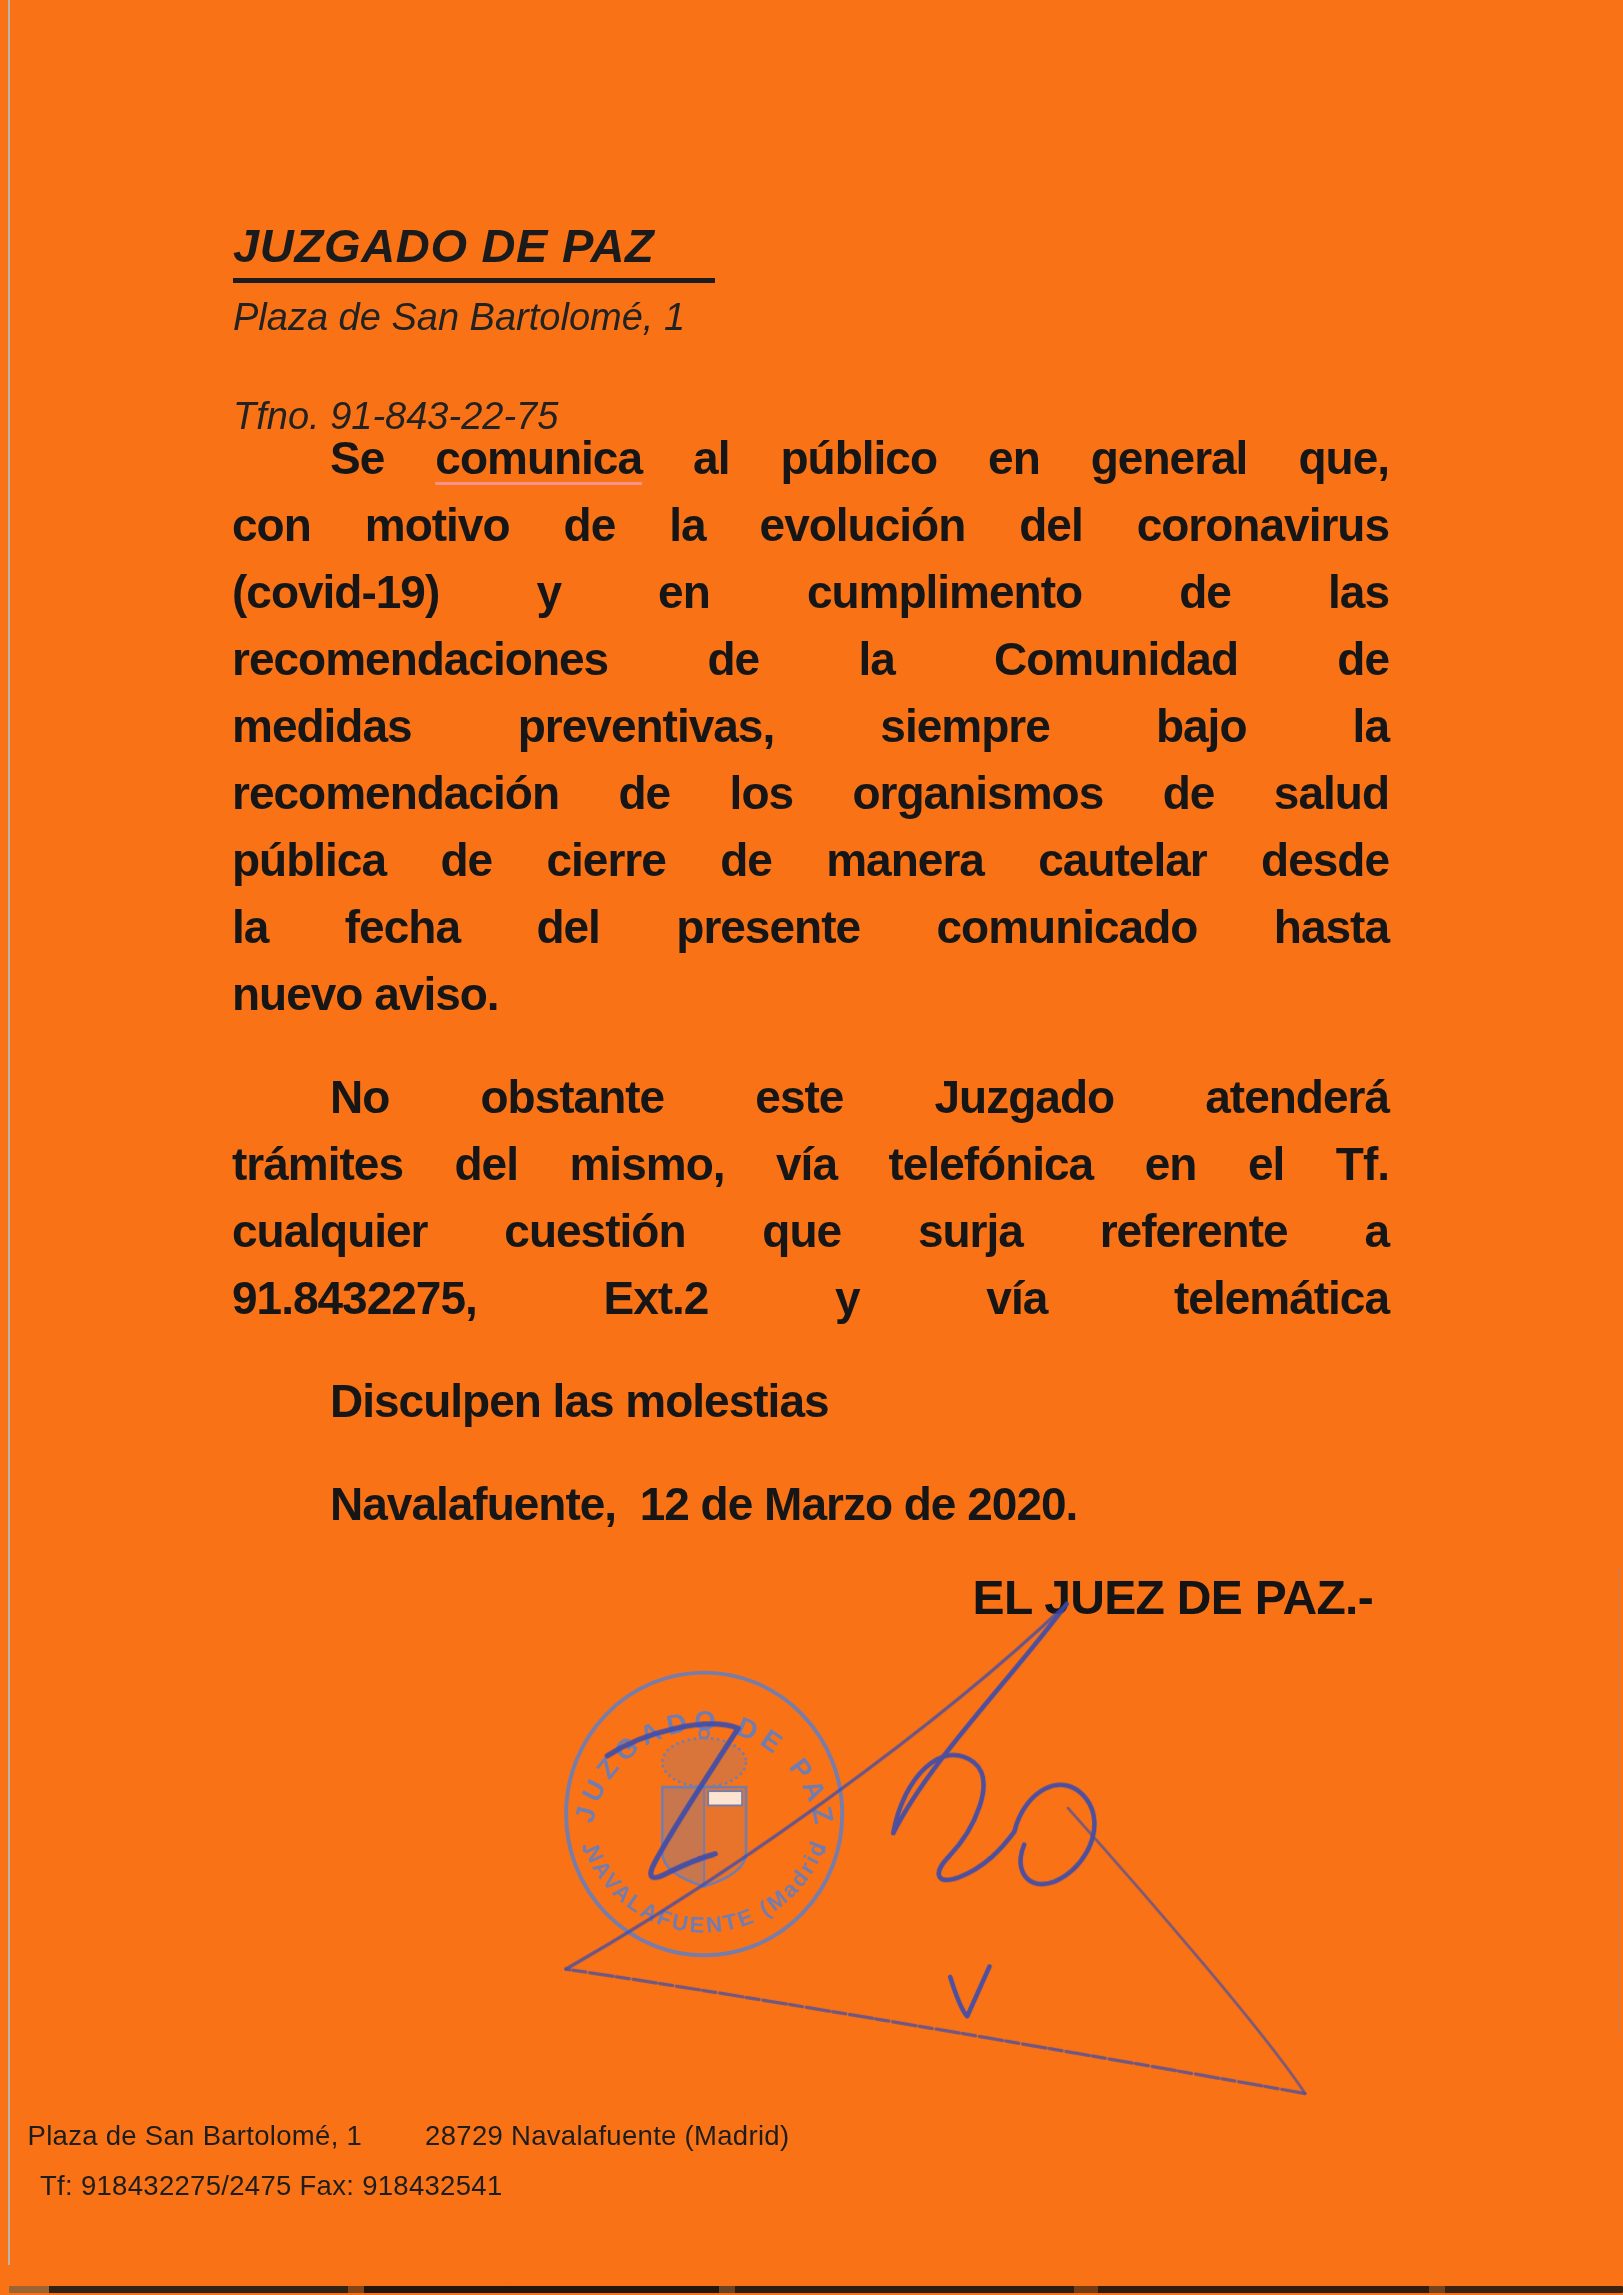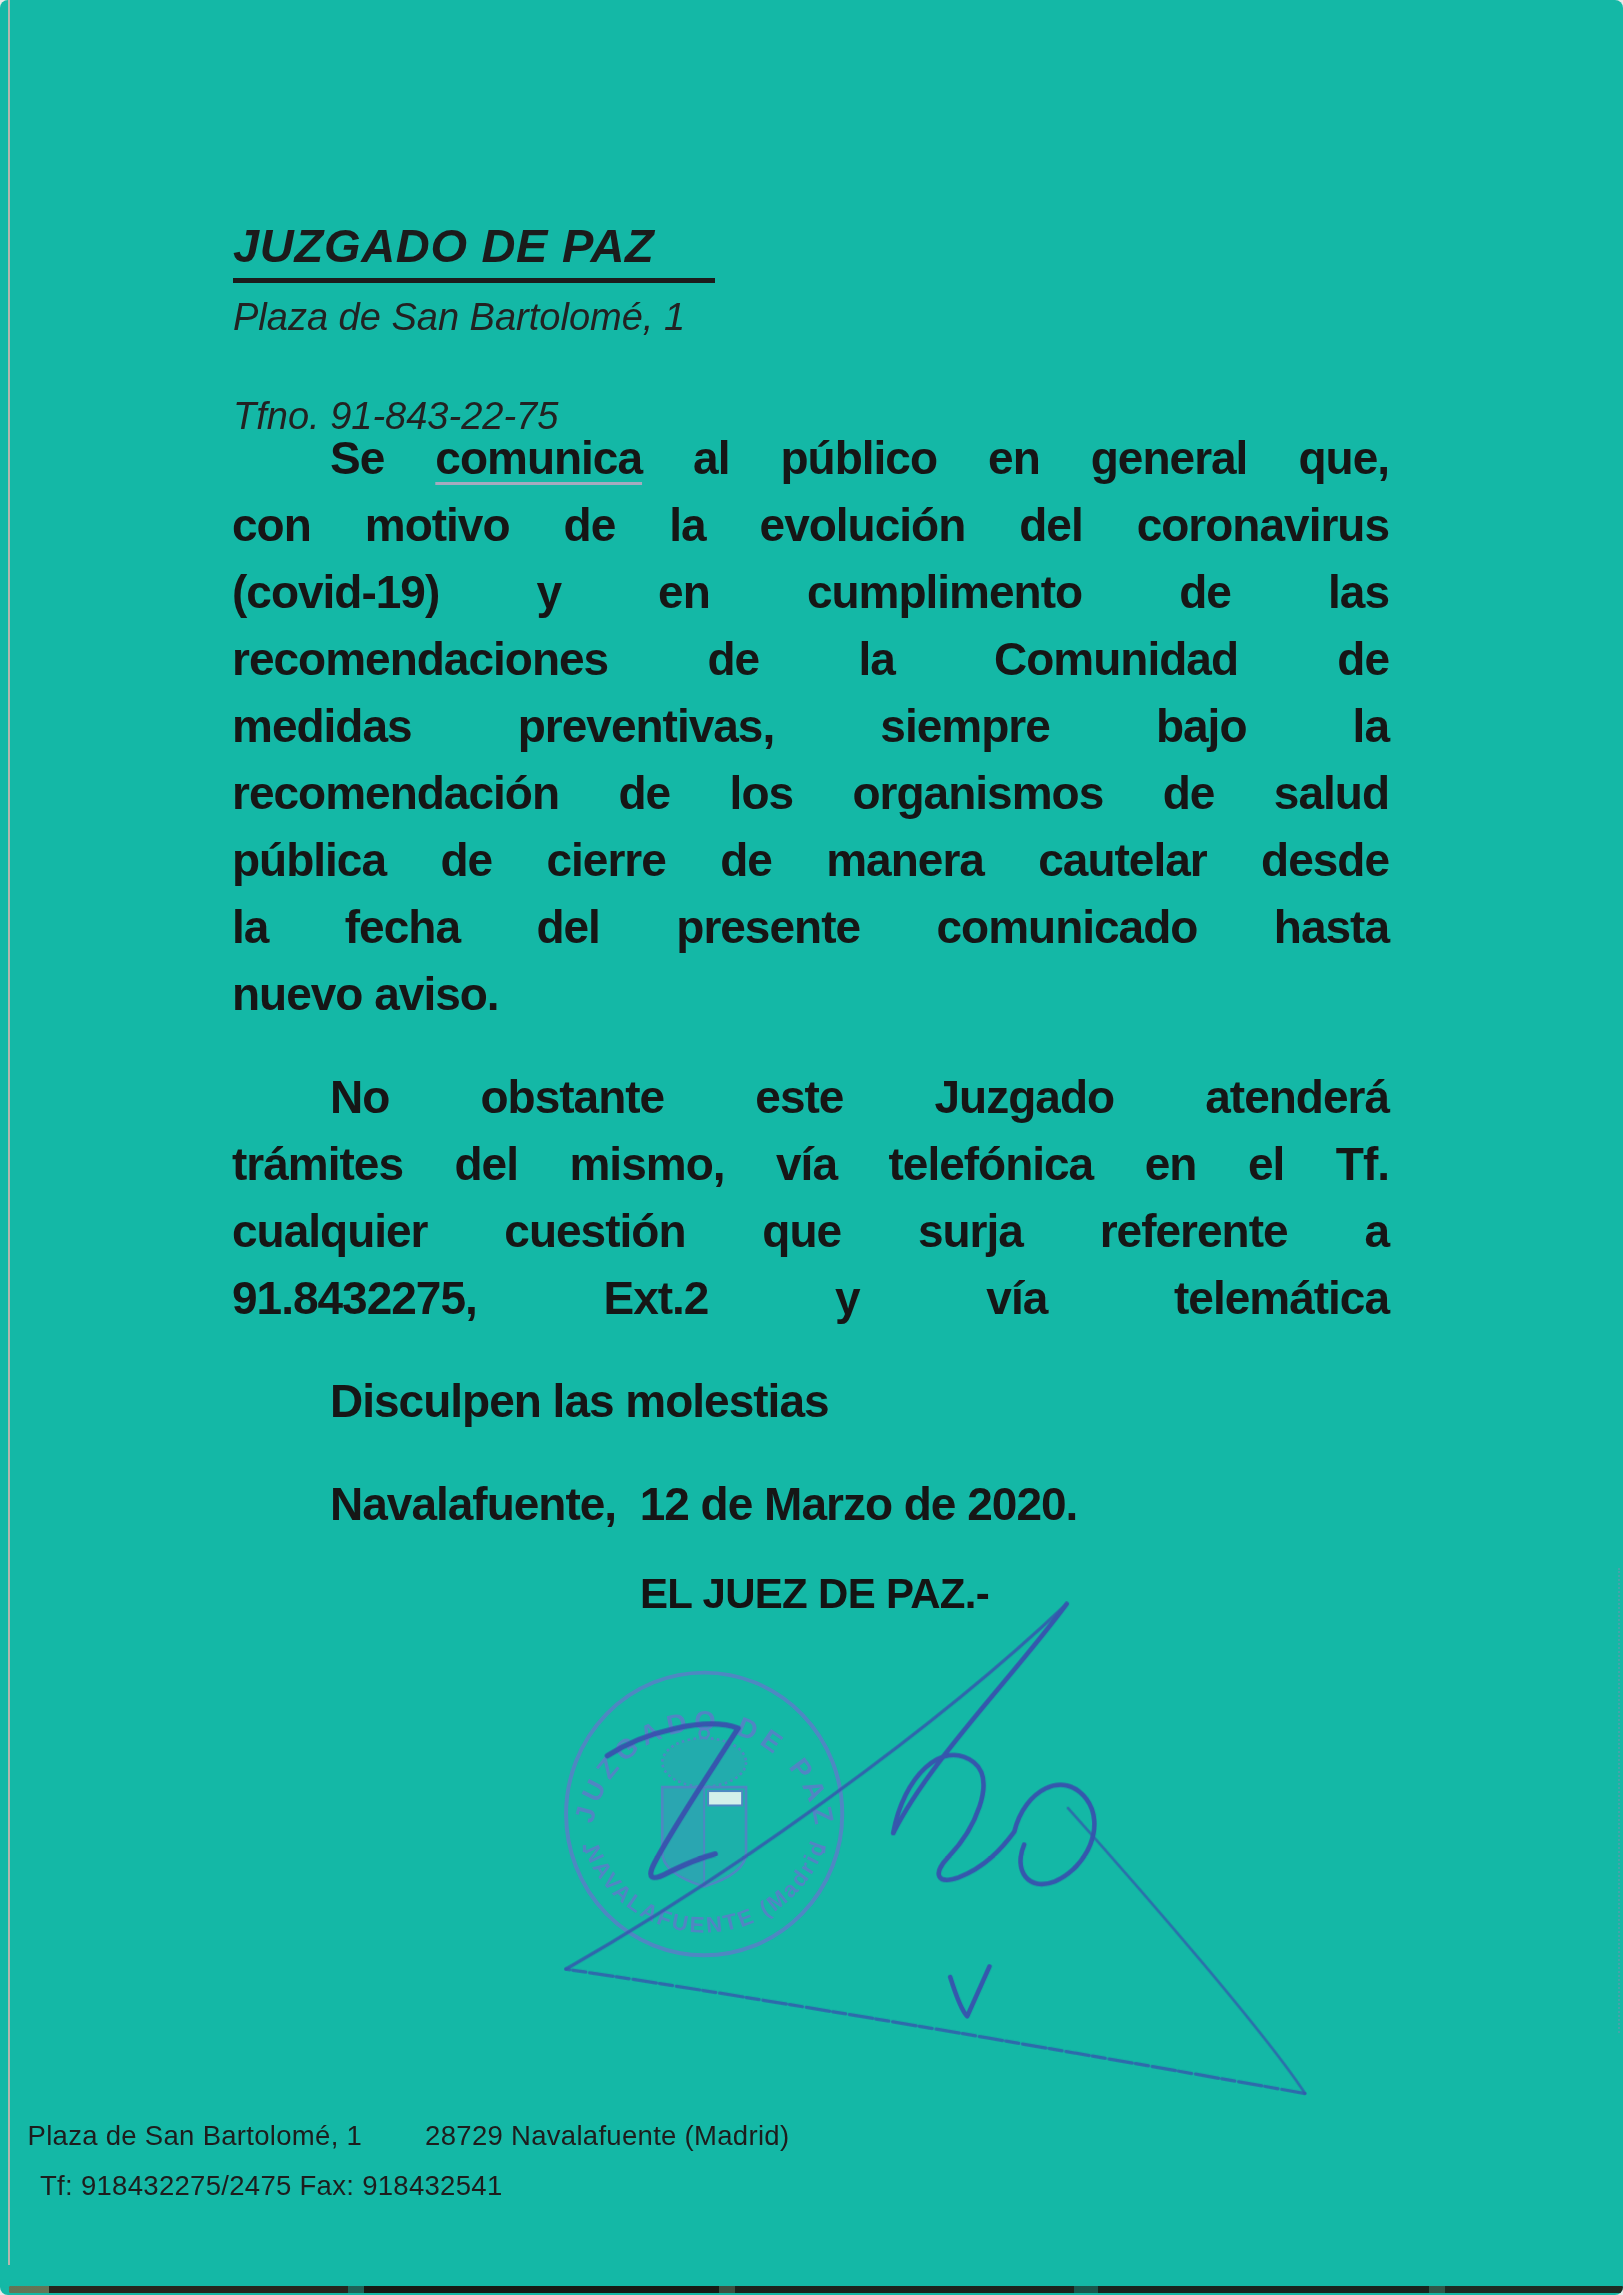--- a/index.html
+++ b/index.html
@@ -1,23 +1,22 @@
 <!DOCTYPE html>
 <html lang="es" style="font-size:10.5px"><head>
 <meta charset="utf-8">
 <style>
   html,body{margin:0;padding:0;background:#e8e8e8;}
   .page{
     position:relative;
     width:1623px;height:2295px;
-    background:#14b8a6;
+    background:#f97316;
     overflow:hidden;
     font-family:"Liberation Sans",sans-serif;
     color:#161616;
-    border-radius:8px;
   }
   
   .edge-line{position:absolute;left:7.9px;top:0;width:2px;height:2265px;background:#b6b6ae;}
   .right-dots{position:absolute;left:1618px;top:1568px;height:465px;width:0;border-left:2px dotted rgba(130,140,175,.45);}
   .bottom-band{
     position:absolute;left:9.2px;right:0;top:2286px;height:6.5px;border-radius:1.3px;
     background:linear-gradient(90deg,
       rgba(125,95,60,.75) 0 2.5%, rgba(38,30,22,.95) 2.5% 21%,
       rgba(38,30,22,.55) 21% 22%, rgba(22,17,12,.95) 22% 44%,
       rgba(70,55,40,.8) 44% 45%, rgba(28,22,16,.92) 45% 66%,
@@ -44,22 +43,22 @@
   .jline{text-align:justify;text-align-last:justify;}
   .lline{text-align:left;}
   .ind{padding-left:98px;margin-top:36px;}
   .squig{
     text-decoration:underline;
     text-decoration-color:rgba(243,163,205,.65);
     text-decoration-thickness:2.6px;
     text-underline-offset:7.9px;
   }
   .signoff{
-    position:absolute;left:236px;top:1570px;width:1157px;
-    text-align:center;font-size:42px;font-weight:700;letter-spacing:-0.7px;color:#141414;
+    position:absolute;left:216px;top:1570px;width:1157px;
+    text-align:right;font-size:48px;font-weight:700;letter-spacing:-0.7px;color:#141414;
   }
   
   .sig-svg{position:absolute;left:0;top:1558px;width:1623px;height:563px;}
   .stamp-text{font-family:"Liberation Sans",sans-serif;font-weight:700;}
   .sig path{fill:none;stroke-linecap:round;stroke-linejoin:round;}
   
   .footer{position:absolute;left:0;top:2119px;width:1623px;text-align:left;color:#1d1d1d;}
   .footer .row1 span{display:inline-block;margin:0 27.5px;}
   .footer div{font-size:27.5px;line-height:33px;letter-spacing:0.3px;}
   .footer .row2{margin-top:17px;padding-left:40px;}

